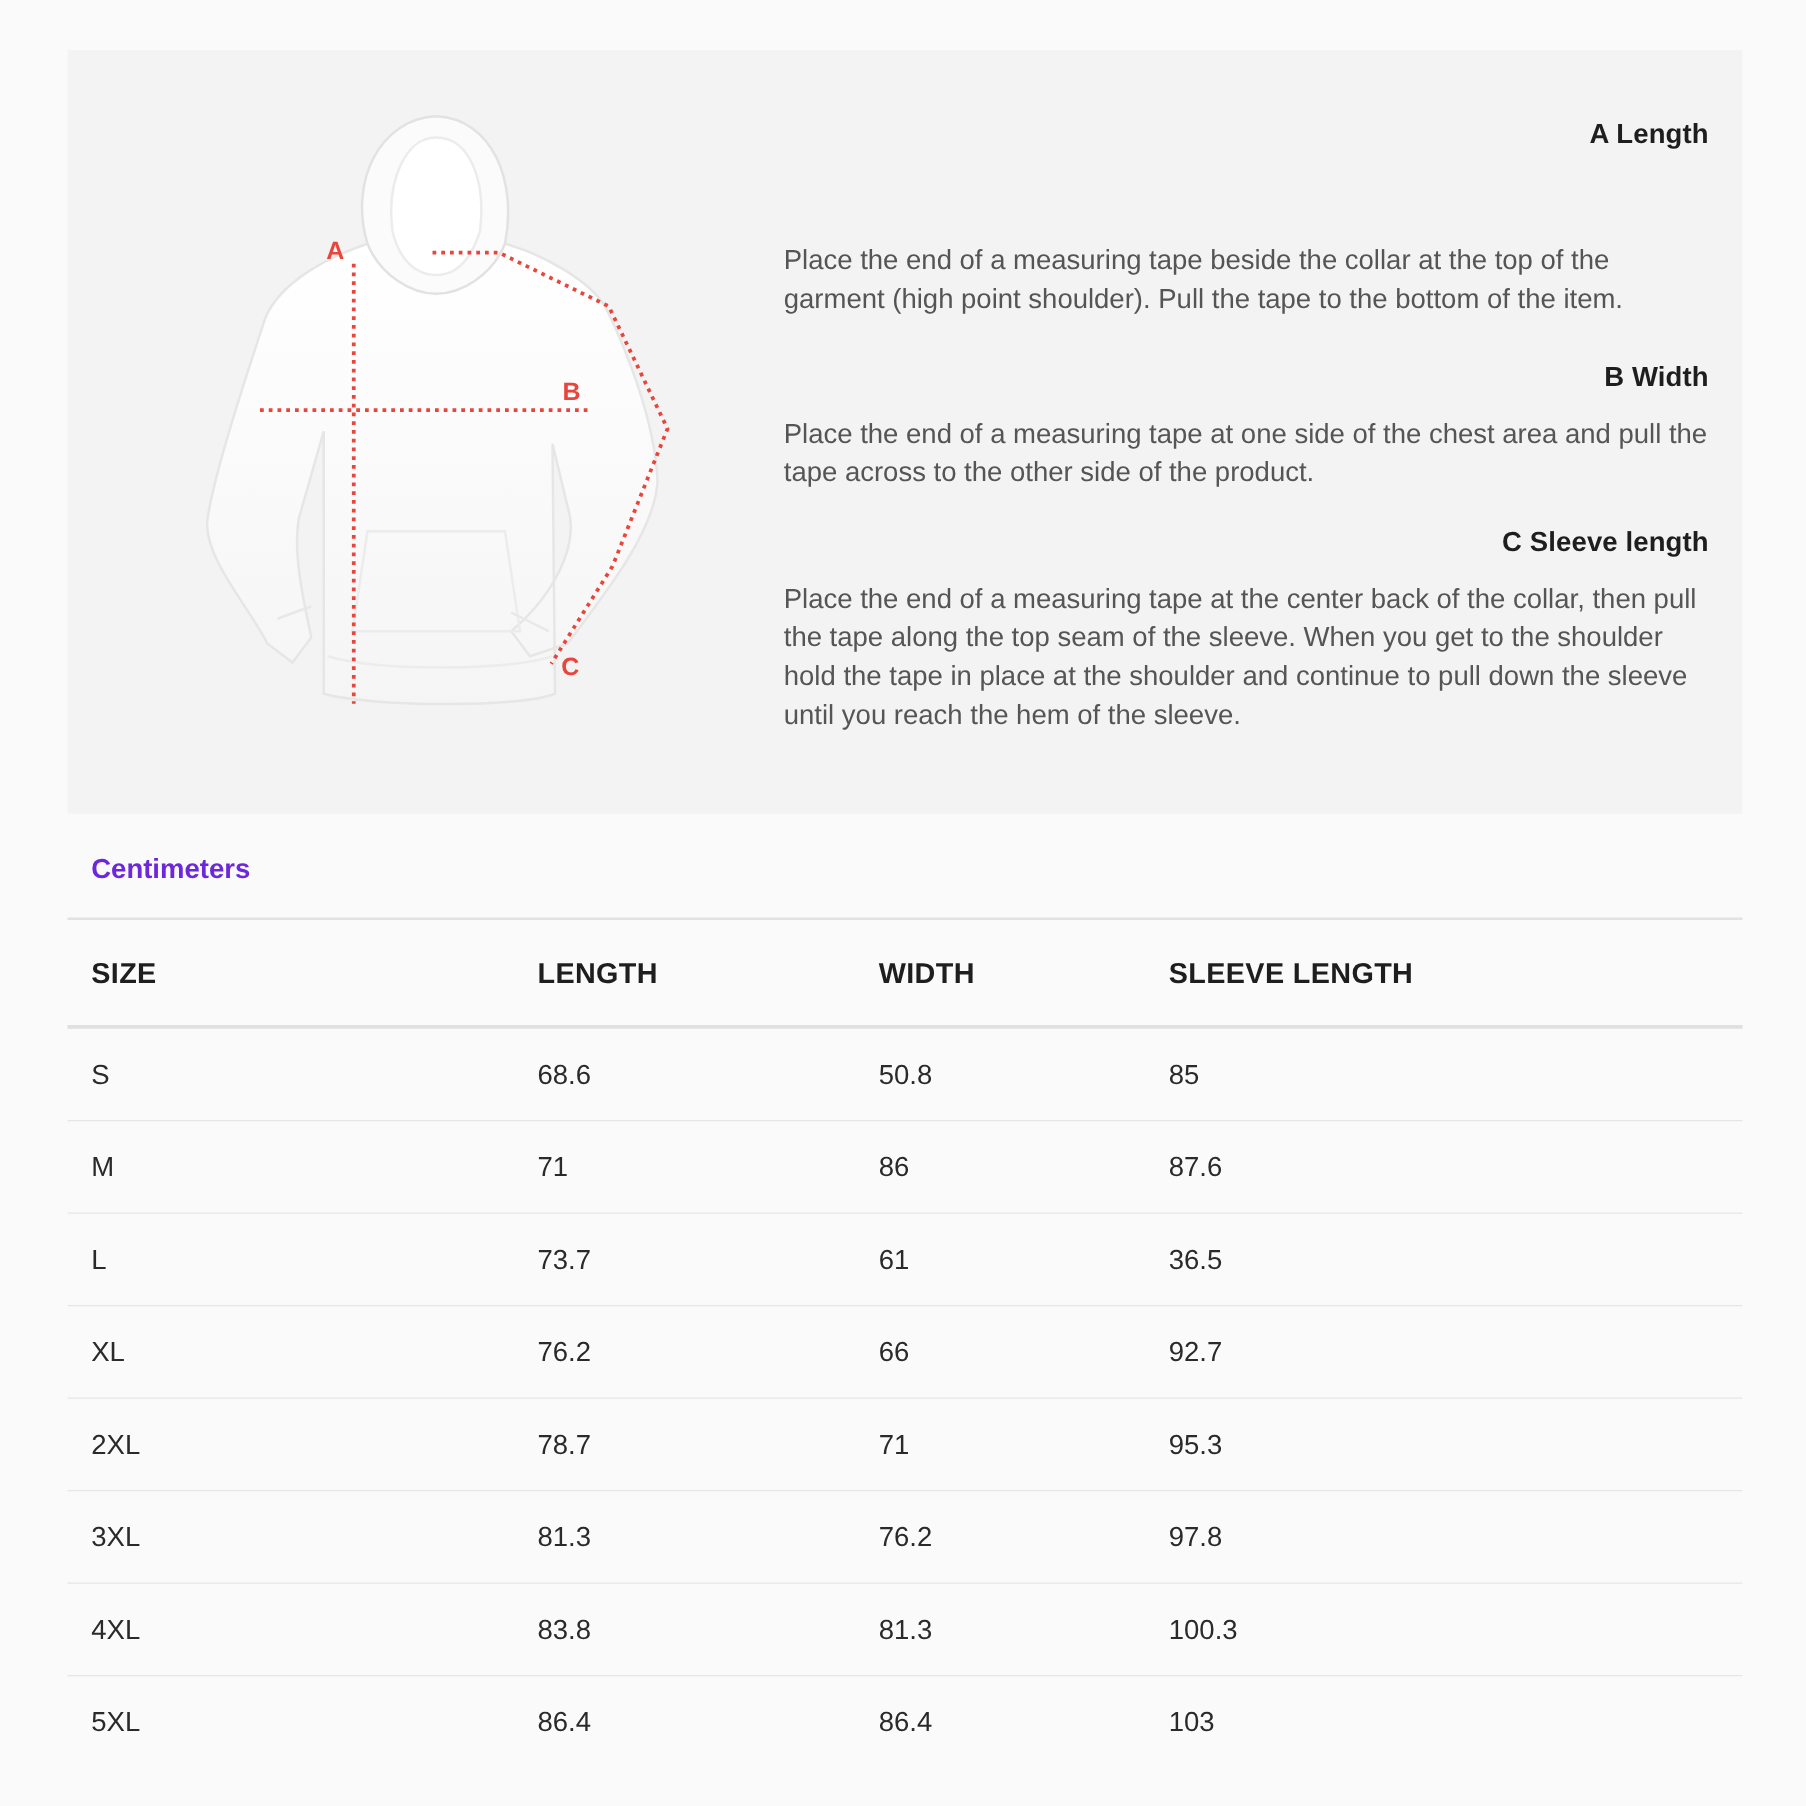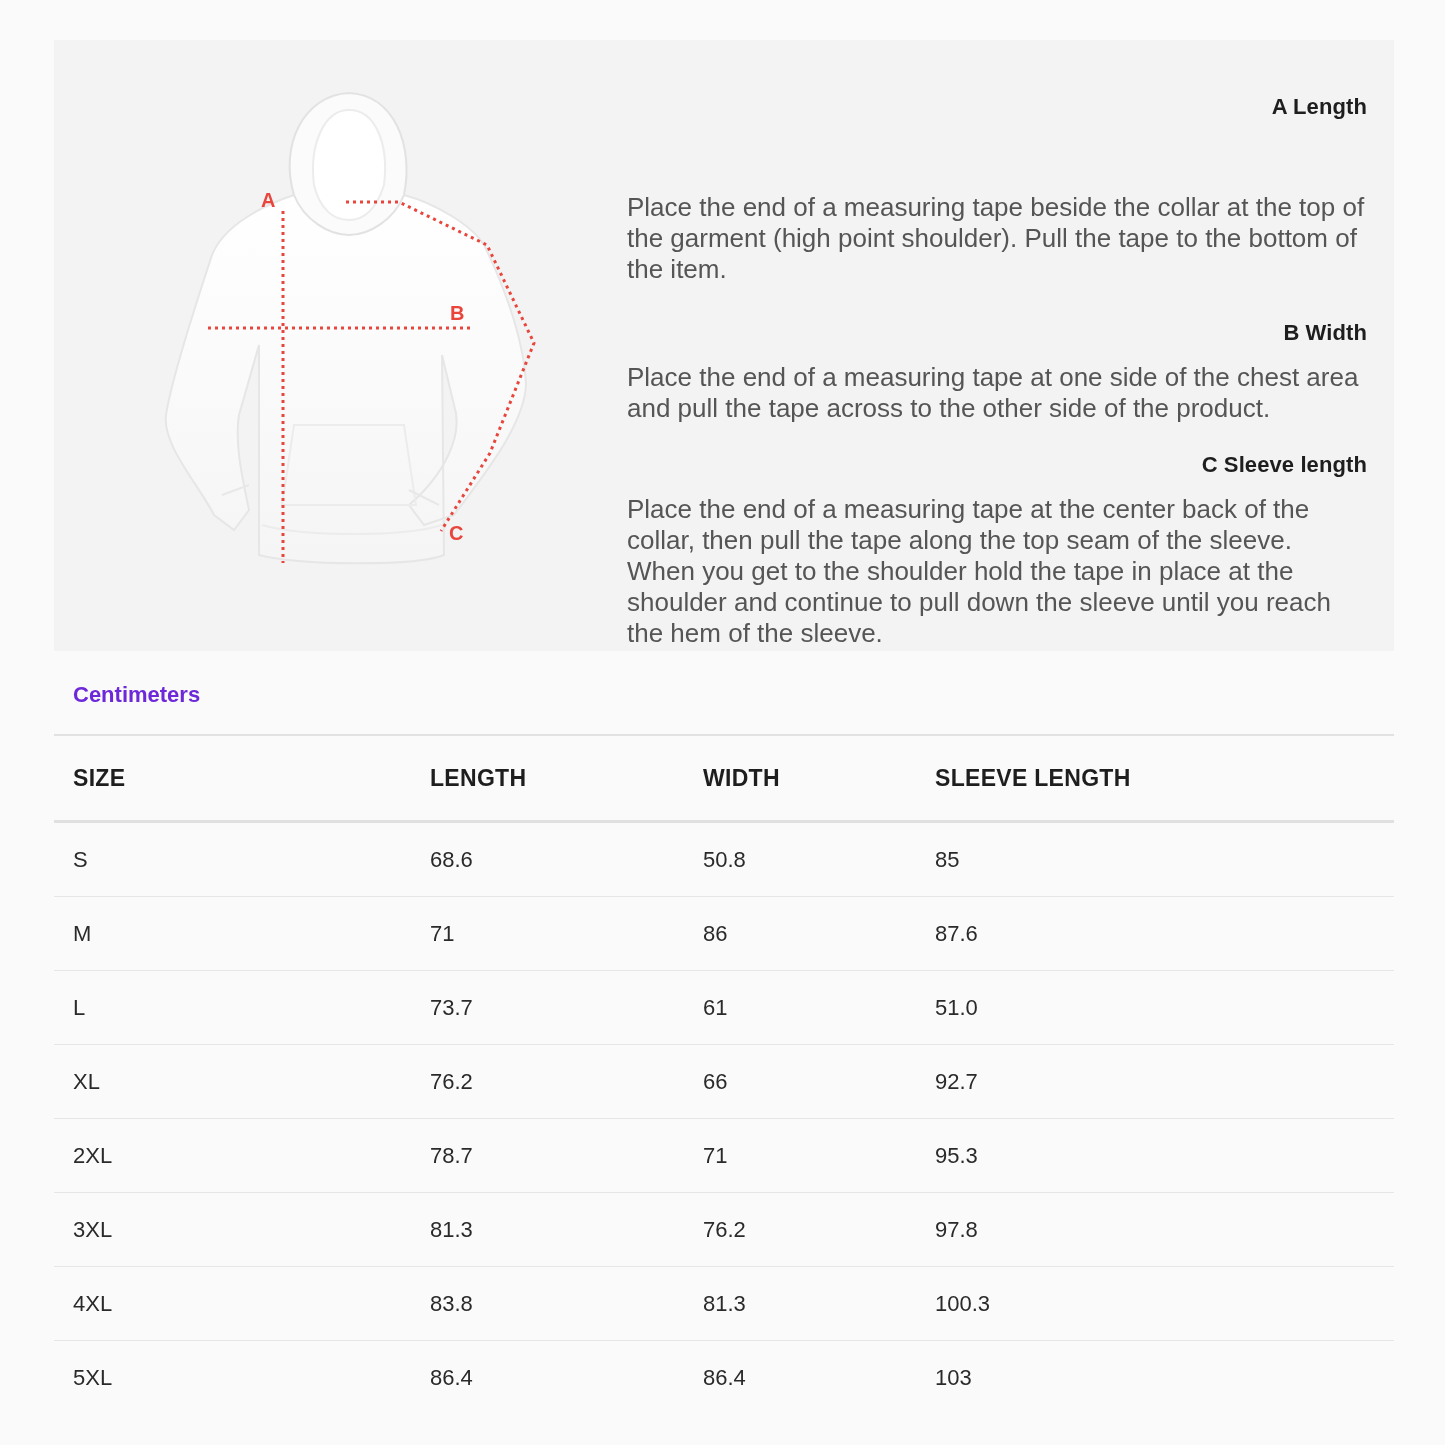--- a/index.html
+++ b/index.html
@@ -20,21 +20,21 @@
     }
     .figure svg { width: 400px; height: 500px; display: block; }
     .desc {
       position: absolute; left: 573px; top: 52px; width: 740px;
     }
     .desc h3 {
       font-size: 22px; font-weight: bold; color: #1e1e1e;
       line-height: 30px; letter-spacing: 0.1px; text-align: right;
     }
     .desc p {
-      font-size: 26px; color: #555; line-height: 31px;
+      font-size: 22px; color: #555; line-height: 31px;
     }
     .sec-a p { margin-top: 70px; }
     .sec-b { margin-top: 33px; }
     .sec-b p, .sec-c p { margin-top: 14px; }
     .sec-c { margin-top: 26px; }
 
     .units {
       position: absolute; left: 73px; top: 682px;
       font-size: 22px; font-weight: bold; color: #6d28d9;
     }
@@ -134,21 +134,21 @@
   <div class="trow">
     <div class="td col col1">M</div>
     <div class="td col col2">71</div>
     <div class="td col col3">86</div>
     <div class="td col col4">87.6</div>
   </div>
   <div class="trow">
     <div class="td col col1">L</div>
     <div class="td col col2">73.7</div>
     <div class="td col col3">61</div>
-    <div class="td col col4">51.0</div>
+    <div class="td col col4">36.5</div>
   </div>
   <div class="trow">
     <div class="td col col1">XL</div>
     <div class="td col col2">76.2</div>
     <div class="td col col3">66</div>
     <div class="td col col4">92.7</div>
   </div>
   <div class="trow">
     <div class="td col col1">2XL</div>
     <div class="td col col2">78.7</div>

